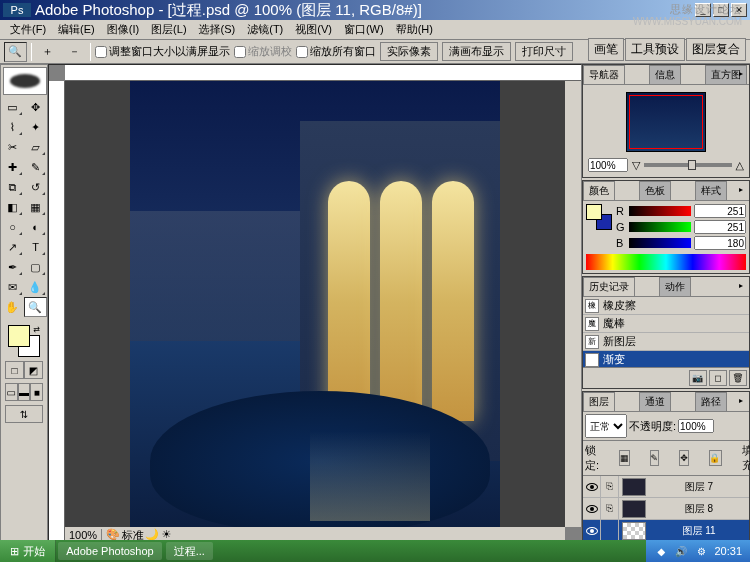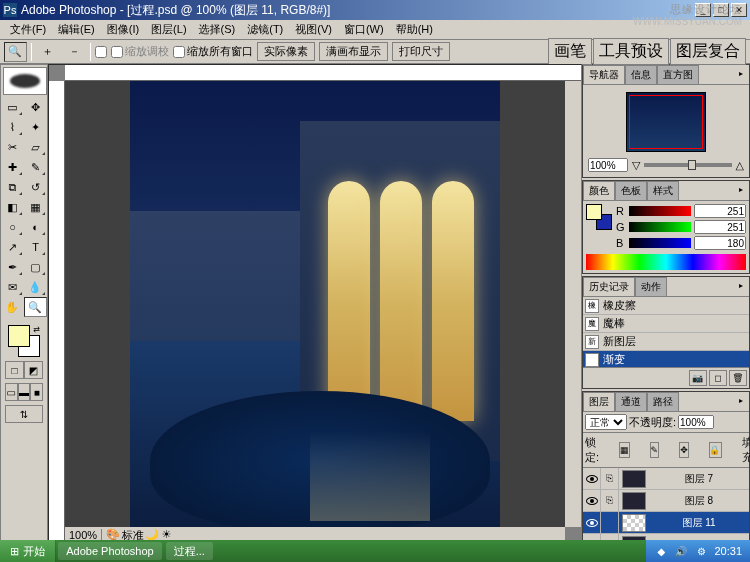--- a/index.html
+++ b/index.html
@@ -1,19 +1,19 @@
 <!DOCTYPE html>
 <html><head>
 <meta charset="utf-8">
 <style>
 * { margin: 0; padding: 0; box-sizing: border-box; font-family: "Microsoft YaHei", SimSun, sans-serif; font-size: 11px; }
 body { background: #d4d0c8; width: 750px; height: 562px; overflow: hidden; position: relative; }
 .titlebar { background: linear-gradient(to right, #0a246a, #a6caf0); height: 20px; display: flex; align-items: center; padding: 0 3px; color: #fff; }
-.titlebar-icon { width: 14px; height: 14px; background: #1a4a7a; margin-right: 4px; display: flex; align-items: center; justify-content: center; }
-.titlebar-title { flex: 1; font-size: 12px; }
+.titlebar-icon { width: 28px; height: 14px; background: #1a4a7a; margin-right: 4px; display: flex; align-items: center; justify-content: center; }
+.titlebar-title { flex: 1; font-size: 15px; }
 .titlebar-btns { display: flex; gap: 2px; }
 .titlebar-btn { width: 16px; height: 14px; background: #d4d0c8; border: 1px solid #fff; border-right-color:#404040; border-bottom-color:#404040; font-size: 9px; display:flex; align-items:center; justify-content:center; color:#000; }
 .menubar { background: #d4d0c8; height: 20px; display: flex; align-items: center; padding: 0 4px; border-bottom: 1px solid #808080; }
 .menubar-item { padding: 0 6px; cursor: pointer; }
 .optionsbar { background: #d4d0c8; height: 24px; display: flex; align-items: center; padding: 0 4px; border-bottom: 1px solid #808080; gap:4px; }
 .optionsbar .sep { width:1px; height:18px; background:#808080; border-right:1px solid #fff; }
 .optionsbar .opt-check { display:flex; align-items:center; gap:2px; }
 .optionsbar .opt-check input { width:12px; height:12px; }
 .optionsbar .opt-btn { padding: 1px 6px; border: 1px solid #808080; background:#d4d0c8; }
 .main { display: flex; height: 480px; }
@@ -41,21 +41,21 @@
 .window-arch.w3 { right:26px; }
 .houses { position:absolute; left:0; top:130px; width:190px; height:130px; background: linear-gradient(180deg,#3a4a6a,#2a3a5a); opacity:0.7; }
 .pool { position:absolute; left:20px; bottom:20px; width:340px; height:140px; background: radial-gradient(ellipse at center, #0a2a5a, #051530); border-radius: 50% 50% 40% 40%; }
 .reflection { position:absolute; bottom:30px; right:70px; width:120px; height:90px; background: linear-gradient(180deg, transparent, rgba(244,228,160,0.3)); }
 .scrollbar-h { position:absolute; bottom:0; left:16px; right:16px; height:16px; background:#d4d0c8; display:flex; align-items:center; }
 .scrollbar-v { position:absolute; top:16px; right:0; bottom:16px; width:16px; background:#d4d0c8; }
 .zoom-info { background:#d4d0c8; padding:0 4px; border-right:1px solid #808080; }
 .status-mode { display:flex; gap:2px; padding:0 4px; }
 .panels { width: 168px; display:flex; flex-direction:column; gap:2px; }
 .panel { background:#d4d0c8; border:1px solid #404040; }
-.panel-tabs { display:flex; background:#d4d0c8; border-bottom:1px solid #808080; position:relative; }
+.panel-tabs { display:flex; background:#d4d0c8; border-bottom:1px solid #808080; position:relative;gap:24px; }
 .panel-tab { padding:2px 5px; font-size:10px; border:1px solid #808080; border-bottom:none; background:#b0b0b0; cursor:pointer; }
 .panel-tab.active { background:#d4d0c8; }
 .panel-menu { position:absolute; right:2px; top:2px; width:12px; height:12px; display:flex; align-items:center; justify-content:center; font-size:8px; cursor:pointer; }
 .panel-body { padding:3px; }
 .navigator-thumb { width:80px; height:60px; margin:4px auto; border:1px solid #000; background: linear-gradient(180deg,#0a1a4a,#1a3a6a); position:relative; }
 .navigator-viewport { position:absolute; inset:2px; border:1px solid #f00; }
 .navigator-ctrl { display:flex; align-items:center; gap:4px; padding:2px; }
 .navigator-ctrl input { width:40px; height:14px; font-size:10px; }
 .slider-line { flex:1; height:4px; background:#808080; position:relative; }
 .slider-thumb { position:absolute; left:50%; top:-3px; width:8px; height:10px; background:#d4d0c8; border:1px solid #404040; }
@@ -68,35 +68,35 @@
 .color-row .bar.b { background: linear-gradient(to right, #000, #00f); }
 .color-row input { width:52px; height:14px; font-size:10px; text-align:right; }
 .spectrum { height:16px; margin-top:4px; background: linear-gradient(to right, #f00,#ff0,#0f0,#0ff,#00f,#f0f,#f00); }
 .history-list { max-height:70px; overflow:auto; }
 .hist-item { display:flex; align-items:center; gap:4px; padding:1px 2px; border-bottom:1px solid #b0b0b0; cursor:pointer; }
 .hist-item.active { background:#1a4a9a; color:#fff; }
 .hist-icon { width:14px; height:14px; background:#fff; border:1px solid #808080; display:flex; align-items:center; justify-content:center; font-size:8px; }
 .hist-btns { display:flex; justify-content:flex-end; gap:2px; padding:2px; border-top:1px solid #808080; }
 .icon-btn { width:18px; height:16px; border:1px solid #808080; background:#d4d0c8; display:flex; align-items:center; justify-content:center; font-size:9px; cursor:pointer; }
 .layers-opts { display:flex; align-items:center; gap:2px; padding:2px; font-size:10px; border-bottom:1px solid #808080; }
-.layers-opts select { font-size:10px; height:16px; }
+.layers-opts select { font-size:10px; height:24px; }
 .layers-opts input { width:36px; height:14px; font-size:10px; }
 .layers-lock { display:flex; align-items:center; gap:20px; padding:2px; font-size:10px; border-bottom:1px solid #808080; }
 .layer-list { max-height:110px; overflow:auto; }
 .layer-row { display:flex; align-items:center; border-bottom:1px solid #b0b0b0; height:22px; cursor:pointer; }
 .layer-row.active { background:#1a4a9a; color:#fff; }
 .layer-vis { width:18px; height:100%; border-right:1px solid #b0b0b0; display:flex; align-items:center; justify-content:center; }
 .layer-link { width:18px; height:100%; border-right:1px solid #b0b0b0; display:flex; align-items:center; justify-content:center; font-size:9px; }
 .layer-thumb { width:24px; height:18px; margin:0 3px; border:1px solid #808080; background:#223; }
 .layer-thumb.checker { background: repeating-conic-gradient(#ccc 0 25%, #fff 0 50%) 0 0/8px 8px; }
 .layer-name { flex:1; font-size:10px;text-align:center; }
 .watermark { position:absolute; top:2px; right:8px; color:#999; font-size:11px; pointer-events:none; letter-spacing:1px; }
 .watermark-sub { position:absolute; top:16px; right:8px; color:#bbb; font-size:10px; pointer-events:none; }
 .doctabs { position:absolute; top:38px; right:4px; display:flex; gap:1px; }
-.doctab { padding:2px 5px; border:1px solid #808080; background:#d4d0c8; font-size:16px; cursor:pointer; }
+.doctab { padding:2px 5px; border:1px solid #808080; background:#d4d0c8; font-size:12px; cursor:pointer; }
 .taskbar { position:absolute; bottom:0; left:0; right:0; height:22px; background: linear-gradient(#3a8a3a,#2a6a2a); display:flex; align-items:center; color:#fff; }
 .start-btn { background: linear-gradient(#5aaa5a,#3a8a3a); height:100%; padding:0 10px; display:flex; align-items:center; gap:4px; border-right:1px solid rgba(0,0,0,0.3); cursor:pointer; }
 .task-item { background: rgba(255,255,255,0.15); height:18px; margin:0 2px; padding:0 8px; display:flex; align-items:center; border-radius:2px; font-size:10px; cursor:pointer; }
 .tray { margin-left:auto; background: linear-gradient(#4a9ae0,#2a6ac0); height:100%; padding:0 8px; display:flex; align-items:center; gap:6px; font-size:10px; }
 .tray-icon { width:14px; height:14px; display:flex; align-items:center; justify-content:center; font-size:10px; }
 .eye-icon { width:12px; height:8px; border:1px solid currentColor; border-radius:50%; position:relative; }
 .eye-icon::after { content:""; position:absolute; left:3px; top:1px; width:4px; height:4px; background:currentColor; border-radius:50%; }
 .brush-preview { width:44px; height:28px; border:1px solid #808080; background:#fff; margin:2px; display:flex; align-items:center; justify-content:center; }
 .brush-blob { width:30px; height:14px; background:#333; border-radius:50%; filter:blur(1px); }
 </style>
@@ -126,20 +126,21 @@
 </div>
 
 <div class="optionsbar">
   <div class="tool" style="border:1px inset #808080">🔍</div>
   <div class="sep"></div>
   <div class="tool">＋</div>
   <div class="tool">－</div>
   <div class="sep"></div>
   <label class="opt-check">
       <input type="checkbox" style="">
+      <span>调整窗口大小以满屏显示</span>
     </label>
   <label class="opt-check">
       <input type="checkbox" style="">
       <span style="color:#808080">缩放调校</span>
     </label>
   <label class="opt-check">
       <input type="checkbox" style="">
       <span>缩放所有窗口</span>
     </label>
   <div class="opt-btn">实际像素</div>

